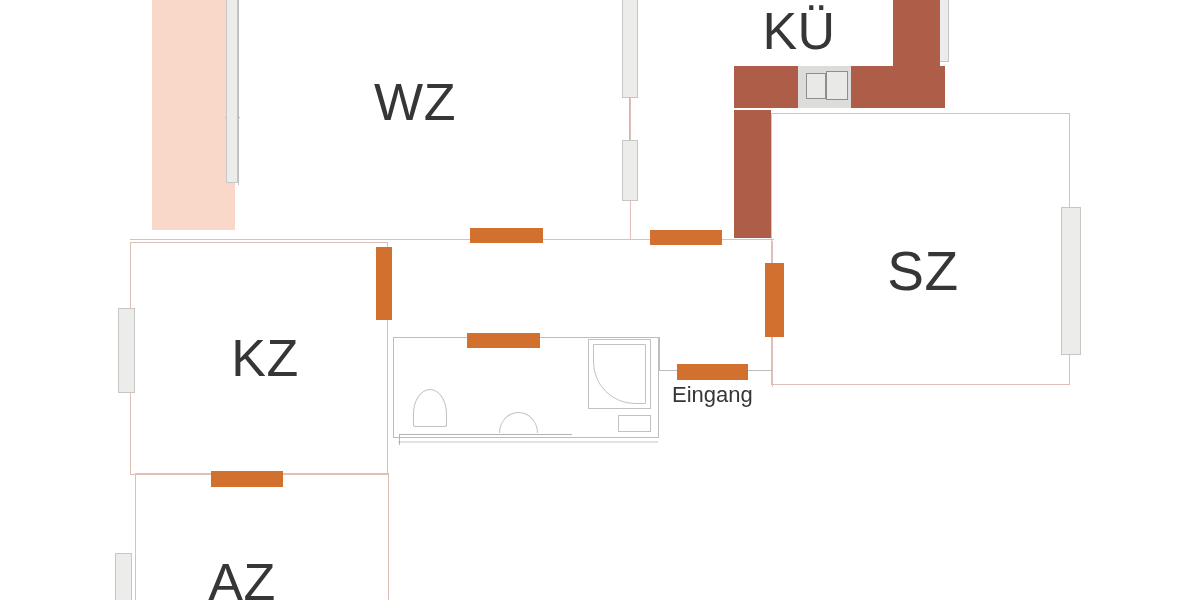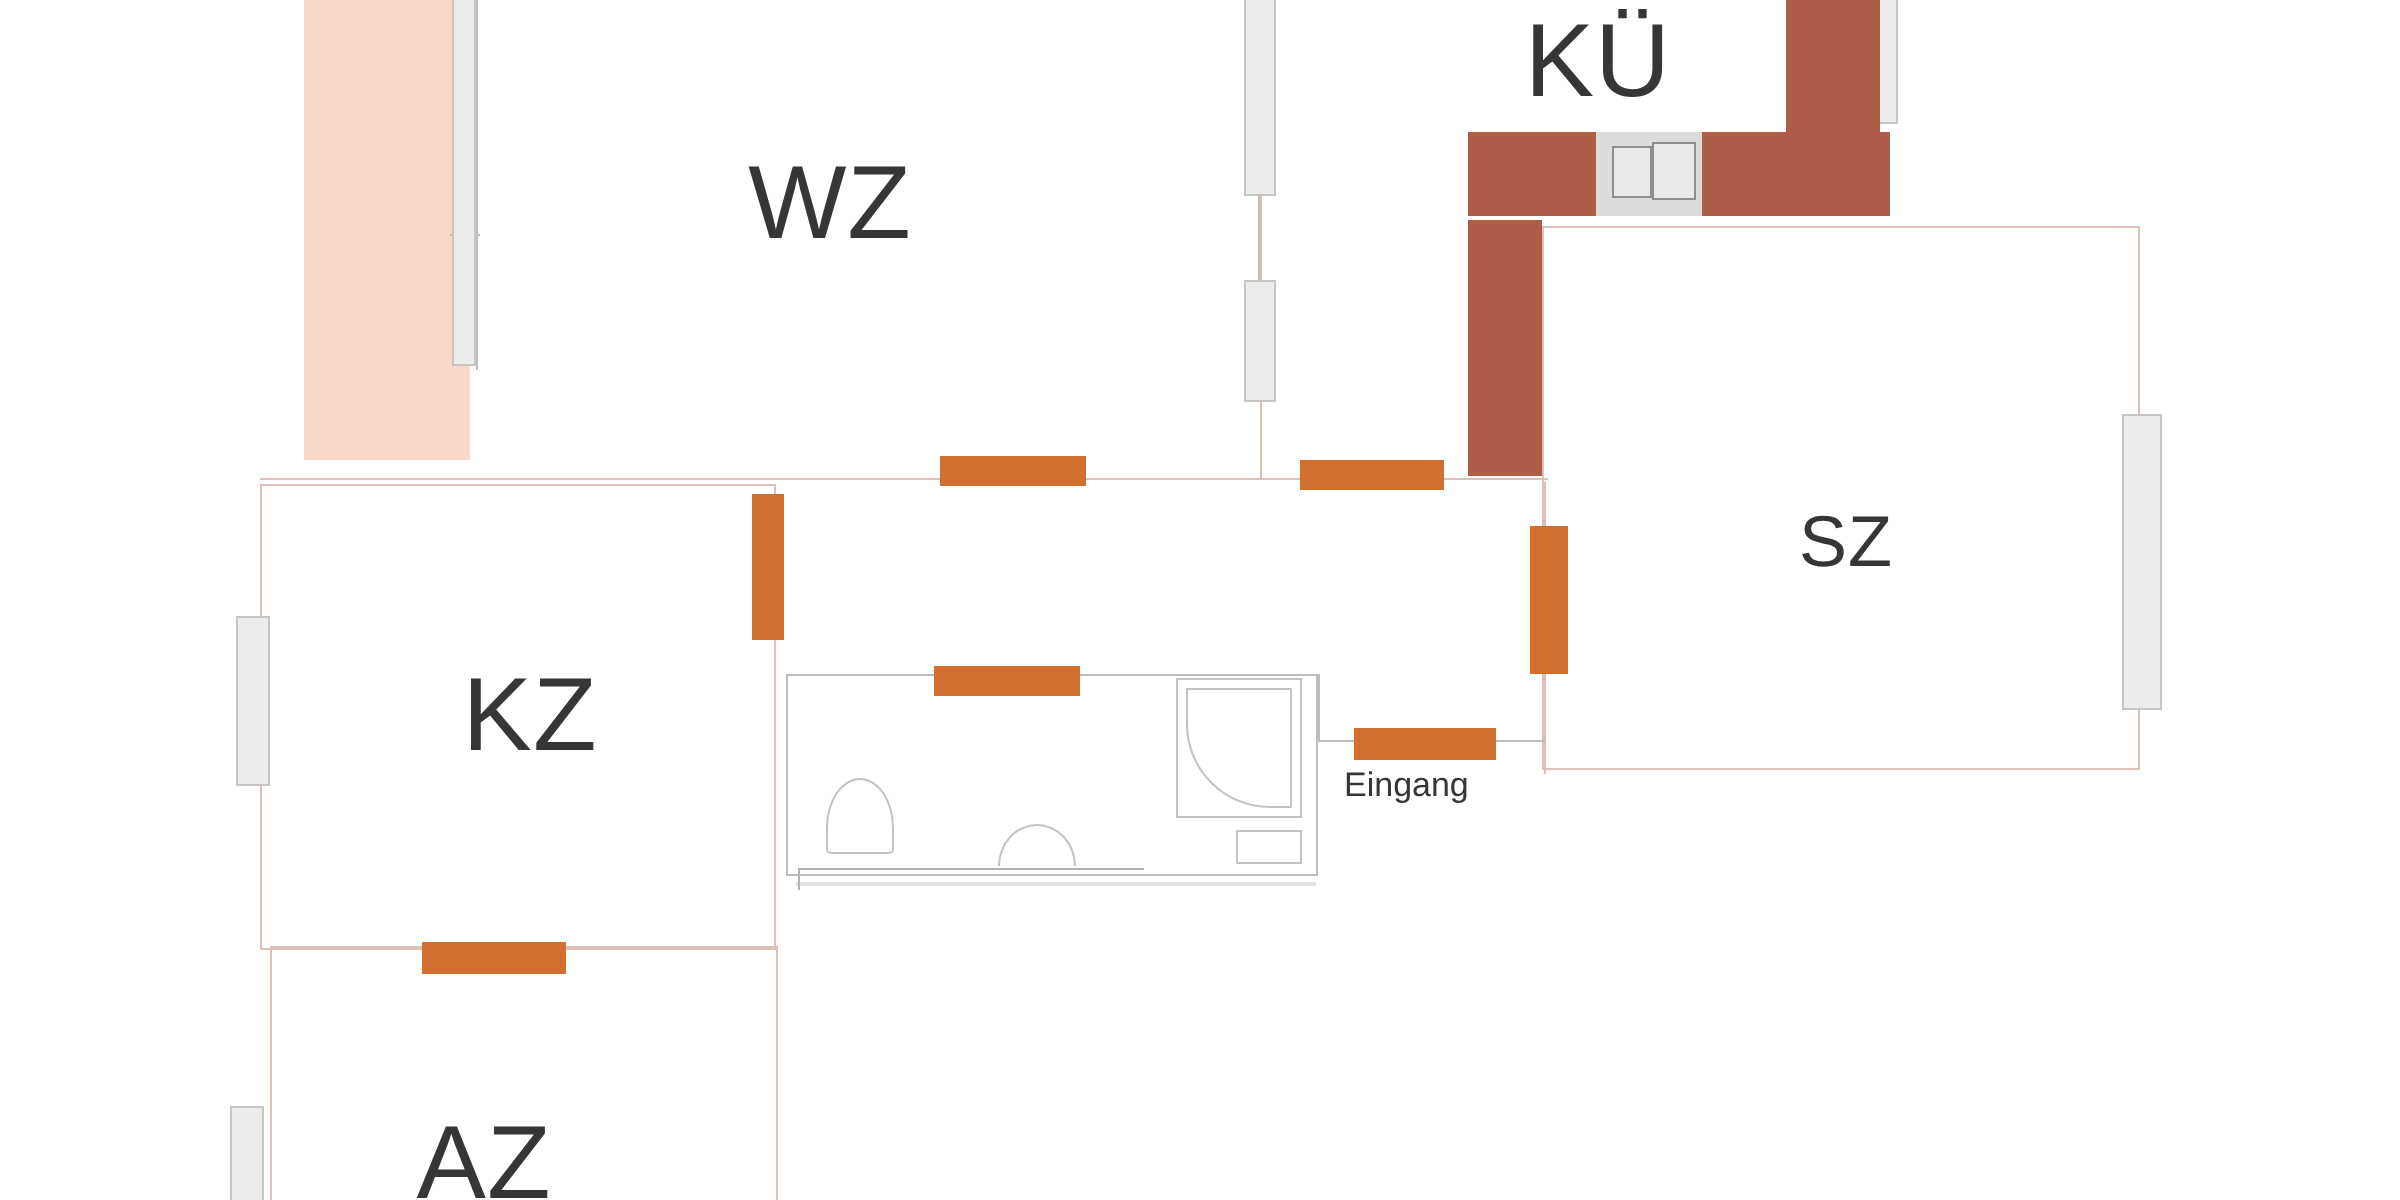--- a/index.html
+++ b/index.html
@@ -70,17 +70,17 @@
     <div class="abs door" style="left: 467px; top: 333px; width: 73px; height: 15px;"></div>
     <div class="abs door" style="left: 765px; top: 263px; width: 19px; height: 74px;"></div>
     <div class="abs door" style="left: 677px; top: 364px; width: 71px; height: 16px;"></div>
     <div class="abs toilet" style="left: 413px; top: 389px; width: 34px; height: 38px;"></div>
     <div class="abs sink" style="left: 499px; top: 412px; width: 39px; height: 21px;"></div>
     <div class="abs shower-outer" style="left: 588px; top: 339px; width: 63px; height: 70px;"></div>
     <div class="abs shower-inner" style="left: 593px; top: 344px; width: 53px; height: 60px; border-bottom-left-radius: 42px;"></div>
     <div class="abs cabinet" style="left: 618px; top: 415px; width: 33px; height: 17px;"></div>
     <div class="label" style="left: 415px; top: 102px; font-size: 52px; text-align: right;">WZ</div>
     <div class="label" style="left: 799px; top: 31px; font-size: 52px;">KÜ</div>
-    <div class="label" style="left: 923px; top: 271px; font-size: 36px;">SZ</div>
+    <div class="label" style="left: 923px; top: 271px; font-size: 55px;">SZ</div>
     <div class="label" style="left: 265px; top: 358px; font-size: 52px;">KZ</div>
     <div class="label" style="left: 242px; top: 582px; font-size: 52px;">AZ</div>
-    <div class="label left" style="left: 672px; top: 384px; font-size: 17px;">Eingang</div>
+    <div class="label left" style="left: 672px; top: 384px; font-size: 22px;">Eingang</div>
   </div>
 
 </body></html>

